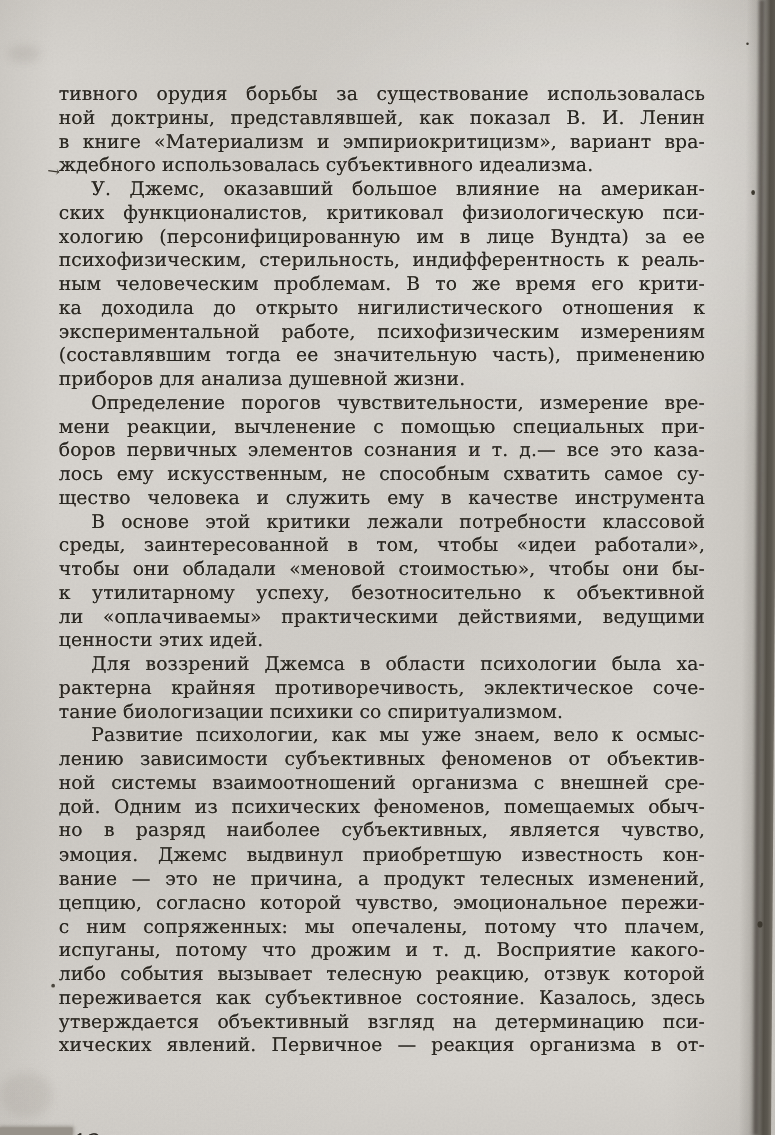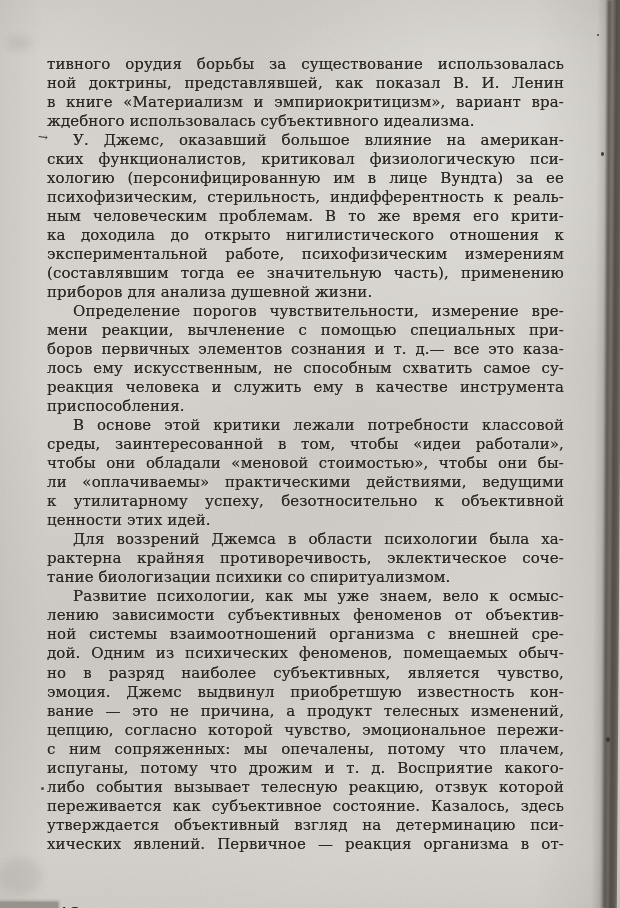--- a/index.html
+++ b/index.html
@@ -27,21 +27,21 @@
   .grain {
     position: absolute;
     inset: 0;
     mix-blend-mode: multiply;
     opacity: 0.40;
     pointer-events: none;
   }
   .text-block {
     position: absolute;
     left: 47px;
-    top: 55px;
+    top: 66px;
     width: 517px;
     font-size: 15px;
     line-height: 19.02px;
     color: var(--ink, #2a2721);
     text-shadow: 0 0 0.5px rgba(42,39,33,0.65);
     letter-spacing: 0.1px;
   }
   .line {
     text-align: justify;
     text-align-last: justify;
@@ -152,27 +152,26 @@
       <div class="line">психофизическим, стерильность, индифферентность к реаль-</div>
       <div class="line">ным человеческим проблемам. В то же время его крити-</div>
       <div class="line">ка доходила до открыто нигилистического отношения к</div>
       <div class="line">экспериментальной работе, психофизическим измерениям</div>
       <div class="line">(составлявшим тогда ее значительную часть), применению</div>
       <div class="line end">приборов для анализа душевной жизни.</div>
       <div class="line indent">Определение порогов чувствительности, измерение вре-</div>
       <div class="line">мени реакции, вычленение с помощью специальных при-</div>
       <div class="line">боров первичных элементов сознания и т. д.— все это каза-</div>
       <div class="line">лось ему искусственным, не способным схватить самое су-</div>
-      <div class="line">реакция человека и служить ему в качестве инструмента</div>
-      <div class="line end">приспособления.</div>
+      <div class="line">щество человека и служить ему в качестве инструмента</div>
       <div class="line indent">В основе этой критики лежали потребности классовой</div>
       <div class="line">среды, заинтересованной в том, чтобы «идеи работали»,</div>
       <div class="line">чтобы они обладали «меновой стоимостью», чтобы они бы-</div>
+      <div class="line">к утилитарному успеху, безотносительно к объективной</div>
       <div class="line">ли «оплачиваемы» практическими действиями, ведущими</div>
-      <div class="line">к утилитарному успеху, безотносительно к объективной</div>
       <div class="line end">ценности этих идей.</div>
       <div class="line indent">Для воззрений Джемса в области психологии была ха-</div>
       <div class="line">рактерна крайняя противоречивость, эклектическое соче-</div>
       <div class="line end">тание биологизации психики со спиритуализмом.</div>
       <div class="line indent">Развитие психологии, как мы уже знаем, вело к осмыс-</div>
       <div class="line">лению зависимости субъективных феноменов от объектив-</div>
       <div class="line">ной системы взаимоотношений организма с внешней сре-</div>
       <div class="line">дой. Одним из психических феноменов, помещаемых обыч-</div>
       <div class="line">но в разряд наиболее субъективных, является чувство,</div>
       <div class="line">эмоция. Джемс выдвинул приобретшую известность кон-</div>

